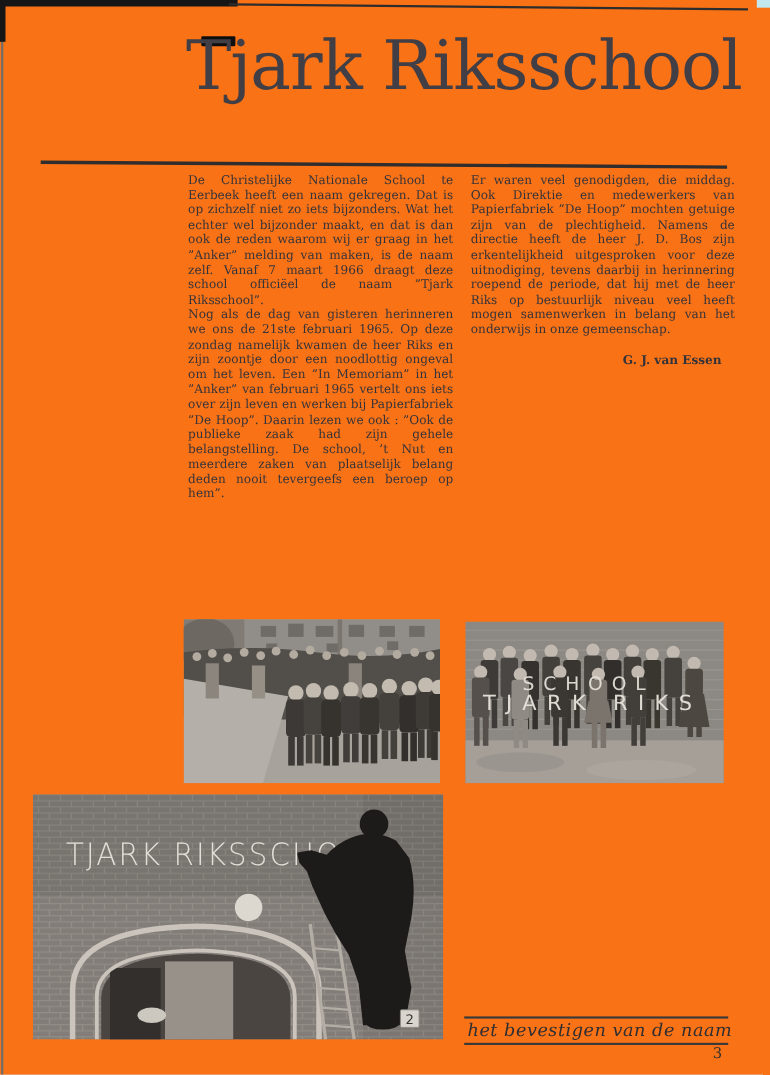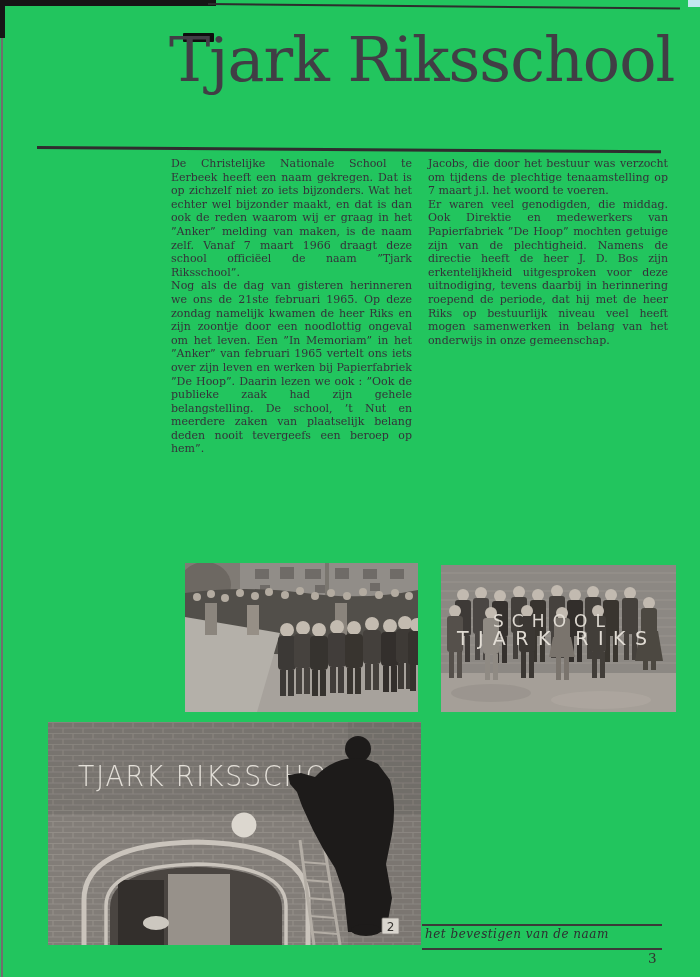--- a/index.html
+++ b/index.html
@@ -1,18 +1,18 @@
 <!DOCTYPE html>
 <html><head>
 <meta charset="utf-8">
 <style>
   html,body{margin:0;padding:0;background:#d8d6d4;}
   .page{
     position:relative;width:700px;height:977px;margin:0 auto;
-    background:#22c55e;overflow:hidden;
+    background:#f97316;overflow:hidden;
     font-family:"DejaVu Serif", serif;color:#35333a;
   }
   
   .scan-left-edge{position:absolute;left:1px;top:0;width:2px;height:977px;background:#6f6e6c;}
   .scan-corner-tl-h{position:absolute;left:0;top:0;width:216px;height:6px;background:#161616;border-radius:4px 0 0 0;}
   .scan-corner-tl-v{position:absolute;left:0;top:0;width:5px;height:38px;background:#161616;}
   .scan-slope-line{position:absolute;left:208px;top:3px;width:472px;height:2px;background:#2d2d2d;transform:rotate(0.55deg);transform-origin:left center;}
   .scan-blob{position:absolute;left:183px;top:33px;width:31px;height:9px;background:#0e0e0e;border-radius:1px;}
   .scan-cyan{position:absolute;left:688px;top:0;width:12px;height:7px;background:#c3e7ef;}
   
@@ -22,31 +22,31 @@
     color:#413e45;white-space:nowrap;
   }
   .title-rule{position:absolute;left:37px;top:146px;width:624px;height:3px;background:#2f2d2e;transform:rotate(0.4deg);transform-origin:left center;}
   
   .col{position:absolute;top:157px;}
   .col-left{left:171px;width:241px;}
   .col-right{left:428px;width:240px;}
   .col p{margin:0;font-size:11px;line-height:13.6px;text-align:justify;}
   .signature{margin-top:14px !important;text-align:right !important;font-weight:bold;padding-right:12px;}
   
-  .photo{position:absolute;margin-left:18px;}
+  .photo{position:absolute;}
   .photo svg{display:block;}
   .photo text{font-family:"DejaVu Sans", sans-serif;}
   .photo-crowd{left:167px;top:563px;width:233px;height:149px;}
   .photo-letters{left:423px;top:565px;width:235px;height:147px;}
   .photo-wall{left:30px;top:722px;width:373px;height:223px;}
   
   .caption-rule{position:absolute;left:422px;width:240px;height:2px;background:#3b3a39;}
   .caption-rule.top{top:924px;}
   .caption-rule.bottom{top:948px;}
-  .caption{position:absolute;left:425px;top:927px;margin:0;font-style:italic;font-size:12px;color:#2f2d31;letter-spacing:.5px;}
+  .caption{position:absolute;left:425px;top:927px;margin:0;font-style:italic;font-size:16px;color:#2f2d31;letter-spacing:.5px;}
   .page-number{position:absolute;left:648px;top:950px;font-size:13.5px;color:#33312f;}
 </style>
 </head>
 <body>
 
 <div class="page">
 
   <div class="scan-left-edge"></div>
   <div class="scan-corner-tl-h"></div>
   <div class="scan-corner-tl-v"></div>
@@ -55,22 +55,22 @@
   <div class="scan-cyan"></div>
 
   <h1 class="title">Tjark Riksschool</h1>
   <div class="title-rule"></div>
 
   <div class="col col-left">
     <p>De Christelijke Nationale School te Eerbeek heeft een naam gekregen. Dat is op zichzelf niet zo iets bijzonders. Wat het echter wel bijzonder maakt, en dat is dan ook de reden waarom wij er graag in het ”Anker” melding van maken, is de naam zelf. Vanaf 7 maart 1966 draagt deze school officiëel de naam ”Tjark Riksschool”.</p>
     <p>Nog als de dag van gisteren herinneren we ons de 21ste februari 1965. Op deze zondag namelijk kwamen de heer Riks en zijn zoontje door een noodlottig ongeval om het leven. Een ”In Memoriam” in het ”Anker” van februari 1965 vertelt ons iets over zijn leven en werken bij Papierfabriek ”De Hoop”. Daarin lezen we ook : ”Ook de publieke zaak had zijn gehele belangstelling. De school, ’t Nut en meerdere zaken van plaatselijk belang deden nooit tevergeefs een beroep op hem”.</p>
   </div>
   <div class="col col-right">
-    <p>Jacobs, die door het bestuur was verzocht om tijdens de plechtige tenaamstelling op 7 maart j.l. het woord te voeren.</p>
     <p>Er waren veel genodigden, die middag. Ook Direktie en medewerkers van Papierfabriek ”De Hoop” mochten getuige zijn van de plechtigheid. Namens de directie heeft de heer J. D. Bos zijn erkentelijkheid uitgesproken voor deze uitnodiging, tevens daarbij in herinnering roepend de periode, dat hij met de heer Riks op bestuurlijk niveau veel heeft mogen samenwerken in belang van het onderwijs in onze gemeenschap.</p>
+    <p class="signature">G. J. van Essen</p>
   </div>
 
   <div class="photo photo-crowd">
     <svg width="233" height="149" viewBox="0 0 233 149">
       <defs>
         <g id="boy">
           <circle cx="0" cy="7" r="7" fill="#c3bbb0"></circle>
           <rect x="-9" y="13" width="18" height="34" rx="4"></rect>
           <rect x="-7" y="47" width="6" height="26"></rect>
           <rect x="1" y="47" width="6" height="26"></rect>

